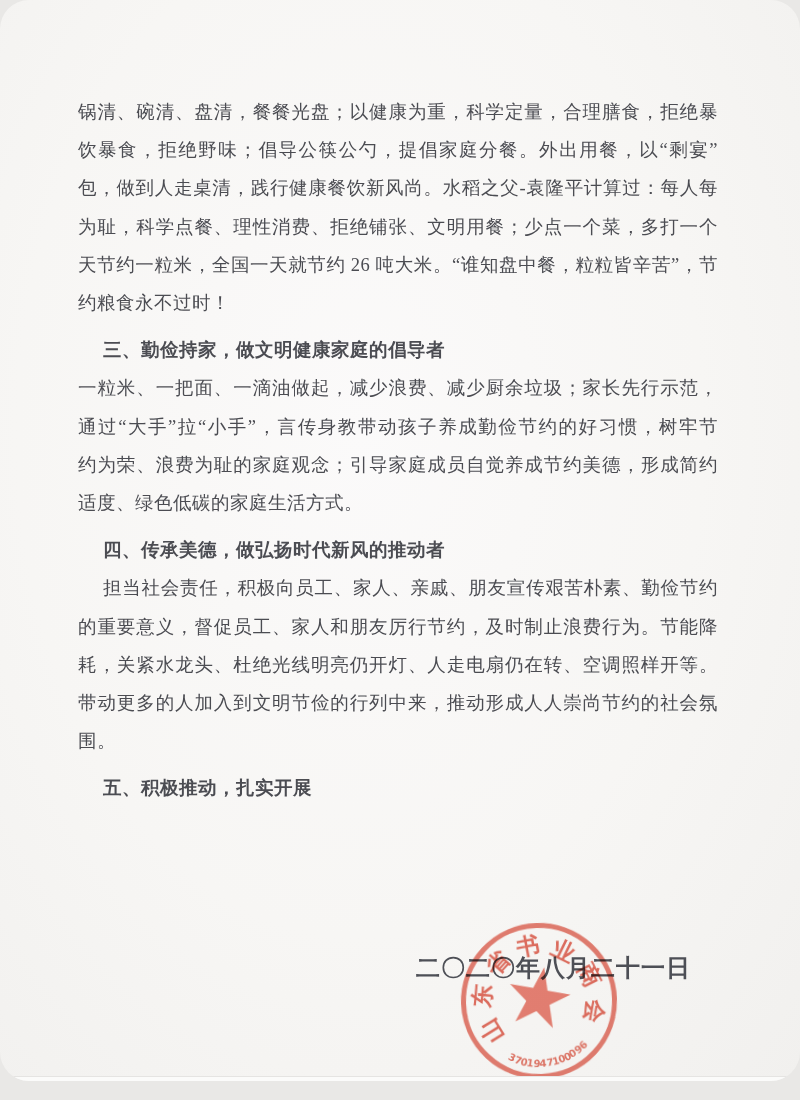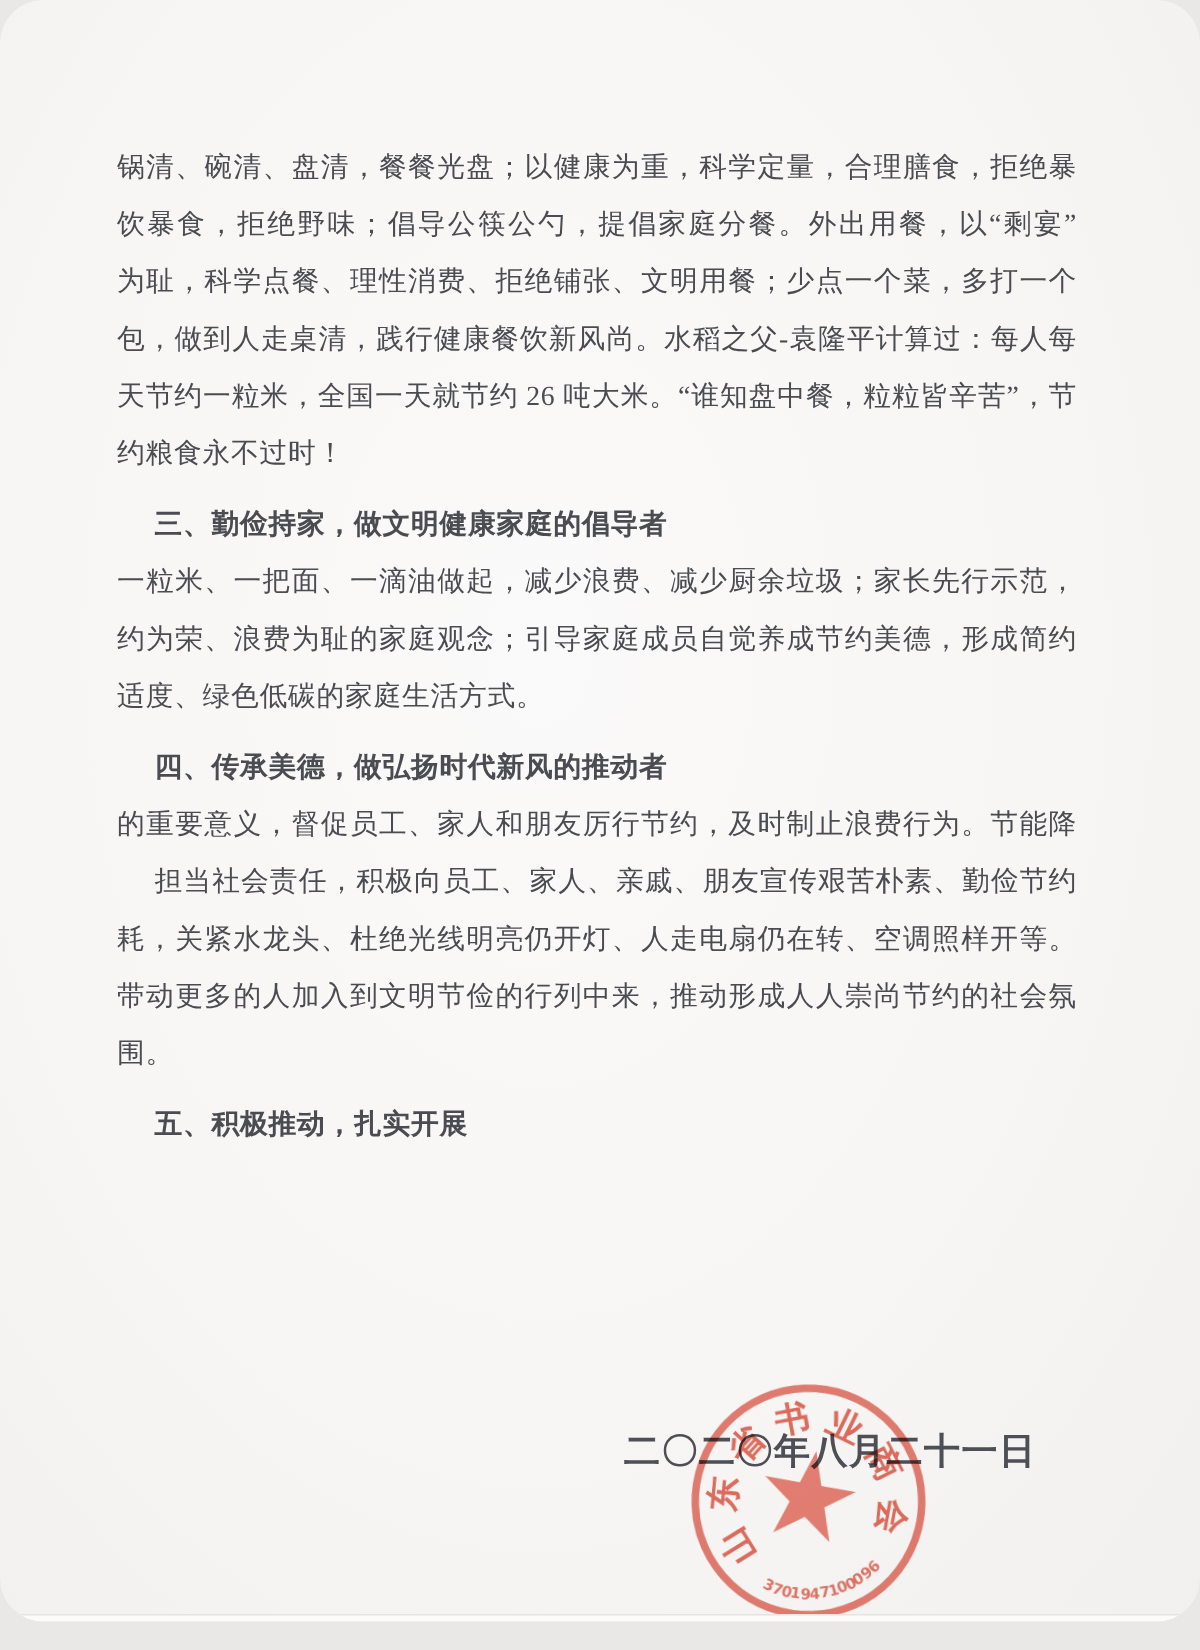--- a/index.html
+++ b/index.html
@@ -90,39 +90,40 @@
 </style>
 </head>
 <body>
 
 <div class="page">
 
   <div class="doc-body">
       <div class="block paragraph">
         <div class="line">锅清、碗清、盘清，餐餐光盘；以健康为重，科学定量，合理膳食，拒绝暴</div>
         <div class="line">饮暴食，拒绝野味；倡导公筷公勺，提倡家庭分餐。外出用餐，以“剩宴”</div>
+        <div class="line">包，做到人走桌清，践行健康餐饮新风尚。水稻之父-袁隆平计算过：每人每</div>
         <div class="line">为耻，科学点餐、理性消费、拒绝铺张、文明用餐；少点一个菜，多打一个</div>
-        <div class="line">包，做到人走桌清，践行健康餐饮新风尚。水稻之父-袁隆平计算过：每人每</div>
         <div class="line">天节约一粒米，全国一天就节约 26 吨大米。“谁知盘中餐，粒粒皆辛苦”，节</div>
         <div class="line lastline">约粮食永不过时！</div>
       </div>
       <div class="block heading">
         <div class="line lastline firstline">三、勤俭持家，做文明健康家庭的倡导者</div>
       </div>
       <div class="block paragraph">
         <div class="line">一粒米、一把面、一滴油做起，减少浪费、减少厨余垃圾；家长先行示范，</div>
+        <div class="line">通过“大手”拉“小手”，言传身教带动孩子养成勤俭节约的好习惯，树牢节</div>
         <div class="line">约为荣、浪费为耻的家庭观念；引导家庭成员自觉养成节约美德，形成简约</div>
         <div class="line lastline">适度、绿色低碳的家庭生活方式。</div>
       </div>
       <div class="block heading">
         <div class="line lastline firstline">四、传承美德，做弘扬时代新风的推动者</div>
       </div>
       <div class="block paragraph">
+        <div class="line firstline">担当社会责任，积极向员工、家人、亲戚、朋友宣传艰苦朴素、勤俭节约</div>
         <div class="line">的重要意义，督促员工、家人和朋友厉行节约，及时制止浪费行为。节能降</div>
-        <div class="line firstline">担当社会责任，积极向员工、家人、亲戚、朋友宣传艰苦朴素、勤俭节约</div>
         <div class="line">耗，关紧水龙头、杜绝光线明亮仍开灯、人走电扇仍在转、空调照样开等。</div>
         <div class="line">带动更多的人加入到文明节俭的行列中来，推动形成人人崇尚节约的社会氛</div>
         <div class="line lastline">围。</div>
       </div>
       <div class="block heading">
         <div class="line lastline firstline">五、积极推动，扎实开展</div>
       </div>
     </div>
 
   <div class="date-line">二〇二〇年八月二十一日</div>

